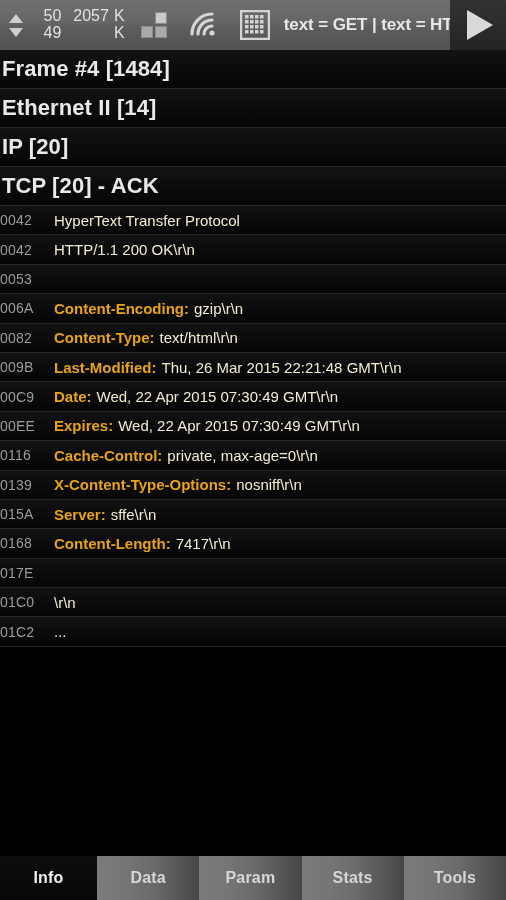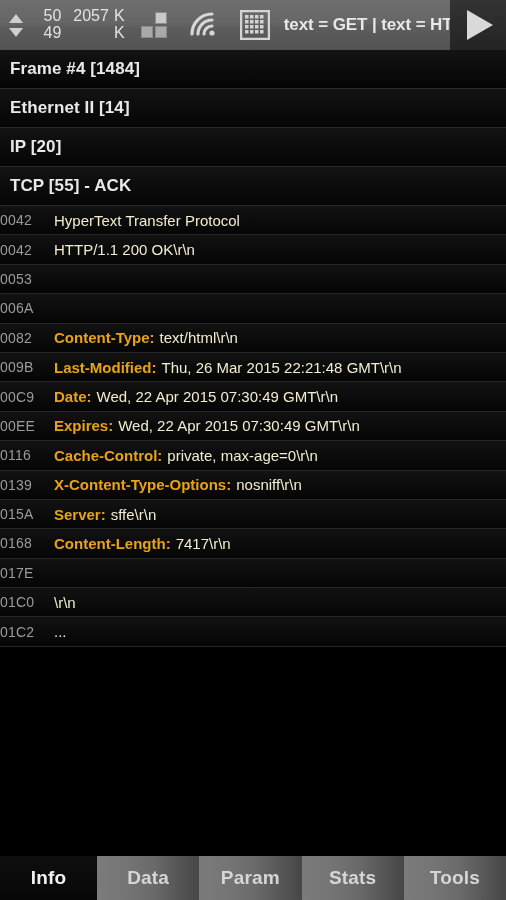--- a/index.html
+++ b/index.html
@@ -152,26 +152,26 @@
   .content {
     flex: 1 1 auto;
     background: #000;
     overflow: hidden;
     position: relative;
   }
   .proto-row {
     height: 39px;
     display: flex;
     align-items: center;
-    padding-left: 10px;
+    padding-left: 2px;
     box-sizing: border-box;
     background: linear-gradient(to bottom, #131313 0%, #0b0b0b 55%, #050505 100%);
     border-bottom: 1px solid #2a2a2a;
     color: #e9e9e9;
-    font-size: 17px;
+    font-size: 22px;
     font-weight: bold;
     letter-spacing: 0.1px;
   }
   .proto-row.selected {
     background: linear-gradient(to right, #8d8d8d 0%, #7b7b7b 22%, #6d6d6d 42%, #565656 66%, #414141 85%, #3a3a3a 100%);
     border-bottom: 1px solid #1a1a1a;
     color: #f2f2f2;
   }
 
   
@@ -216,21 +216,21 @@
     flex: 0 0 44px;
     display: flex;
     align-items: stretch;
     background: #000;
   }
   .tab {
     flex: 1 1 0;
     display: flex;
     align-items: center;
     justify-content: center;
-    font-size: 19px;
+    font-size: 16px;
     font-weight: bold;
     color: #d6d6d6;
     letter-spacing: 0.2px;
     background: linear-gradient(to right, #7b7b7b 0%, #757575 28%, #6a6a6a 55%, #565656 80%, #464646 100%);
   }
   .tab.active {
     background: linear-gradient(to bottom, #0e0e0e 0%, #070707 100%);
     color: #f0f0f0;
     flex: 0 0 97px;
   }
@@ -319,37 +319,38 @@
         <div class="proto-row">
           <span>Frame #4 [1484]</span>
         </div>
         <div class="proto-row">
           <span>Ethernet II [14]</span>
         </div>
         <div class="proto-row">
           <span>IP [20]</span>
         </div>
         <div class="proto-row">
-          <span>TCP [55] - ACK</span>
+          <span>TCP [20] - ACK</span>
         </div>
       </div>
     <div id="detail-list">
         <div class="detail-row">
           <span class="d-offset">0042</span>
           <span class="d-body"><span class="d-plain">HyperText Transfer Protocol</span></span>
         </div>
         <div class="detail-row">
           <span class="d-offset">0042</span>
           <span class="d-body"><span class="d-plain">HTTP/1.1 200 OK\r\n</span></span>
         </div>
         <div class="detail-row">
           <span class="d-offset">0053</span>
         </div>
         <div class="detail-row">
           <span class="d-offset">006A</span>
+          <span class="d-body"><span class="d-key">Content-Encoding:</span><span class="d-val">gzip\r\n</span></span>
         </div>
         <div class="detail-row">
           <span class="d-offset">0082</span>
           <span class="d-body"><span class="d-key">Content-Type:</span><span class="d-val">text/html\r\n</span></span>
         </div>
         <div class="detail-row">
           <span class="d-offset">009B</span>
           <span class="d-body"><span class="d-key">Last-Modified:</span><span class="d-val">Thu, 26 Mar 2015 22:21:48 GMT\r\n</span></span>
         </div>
         <div class="detail-row">

